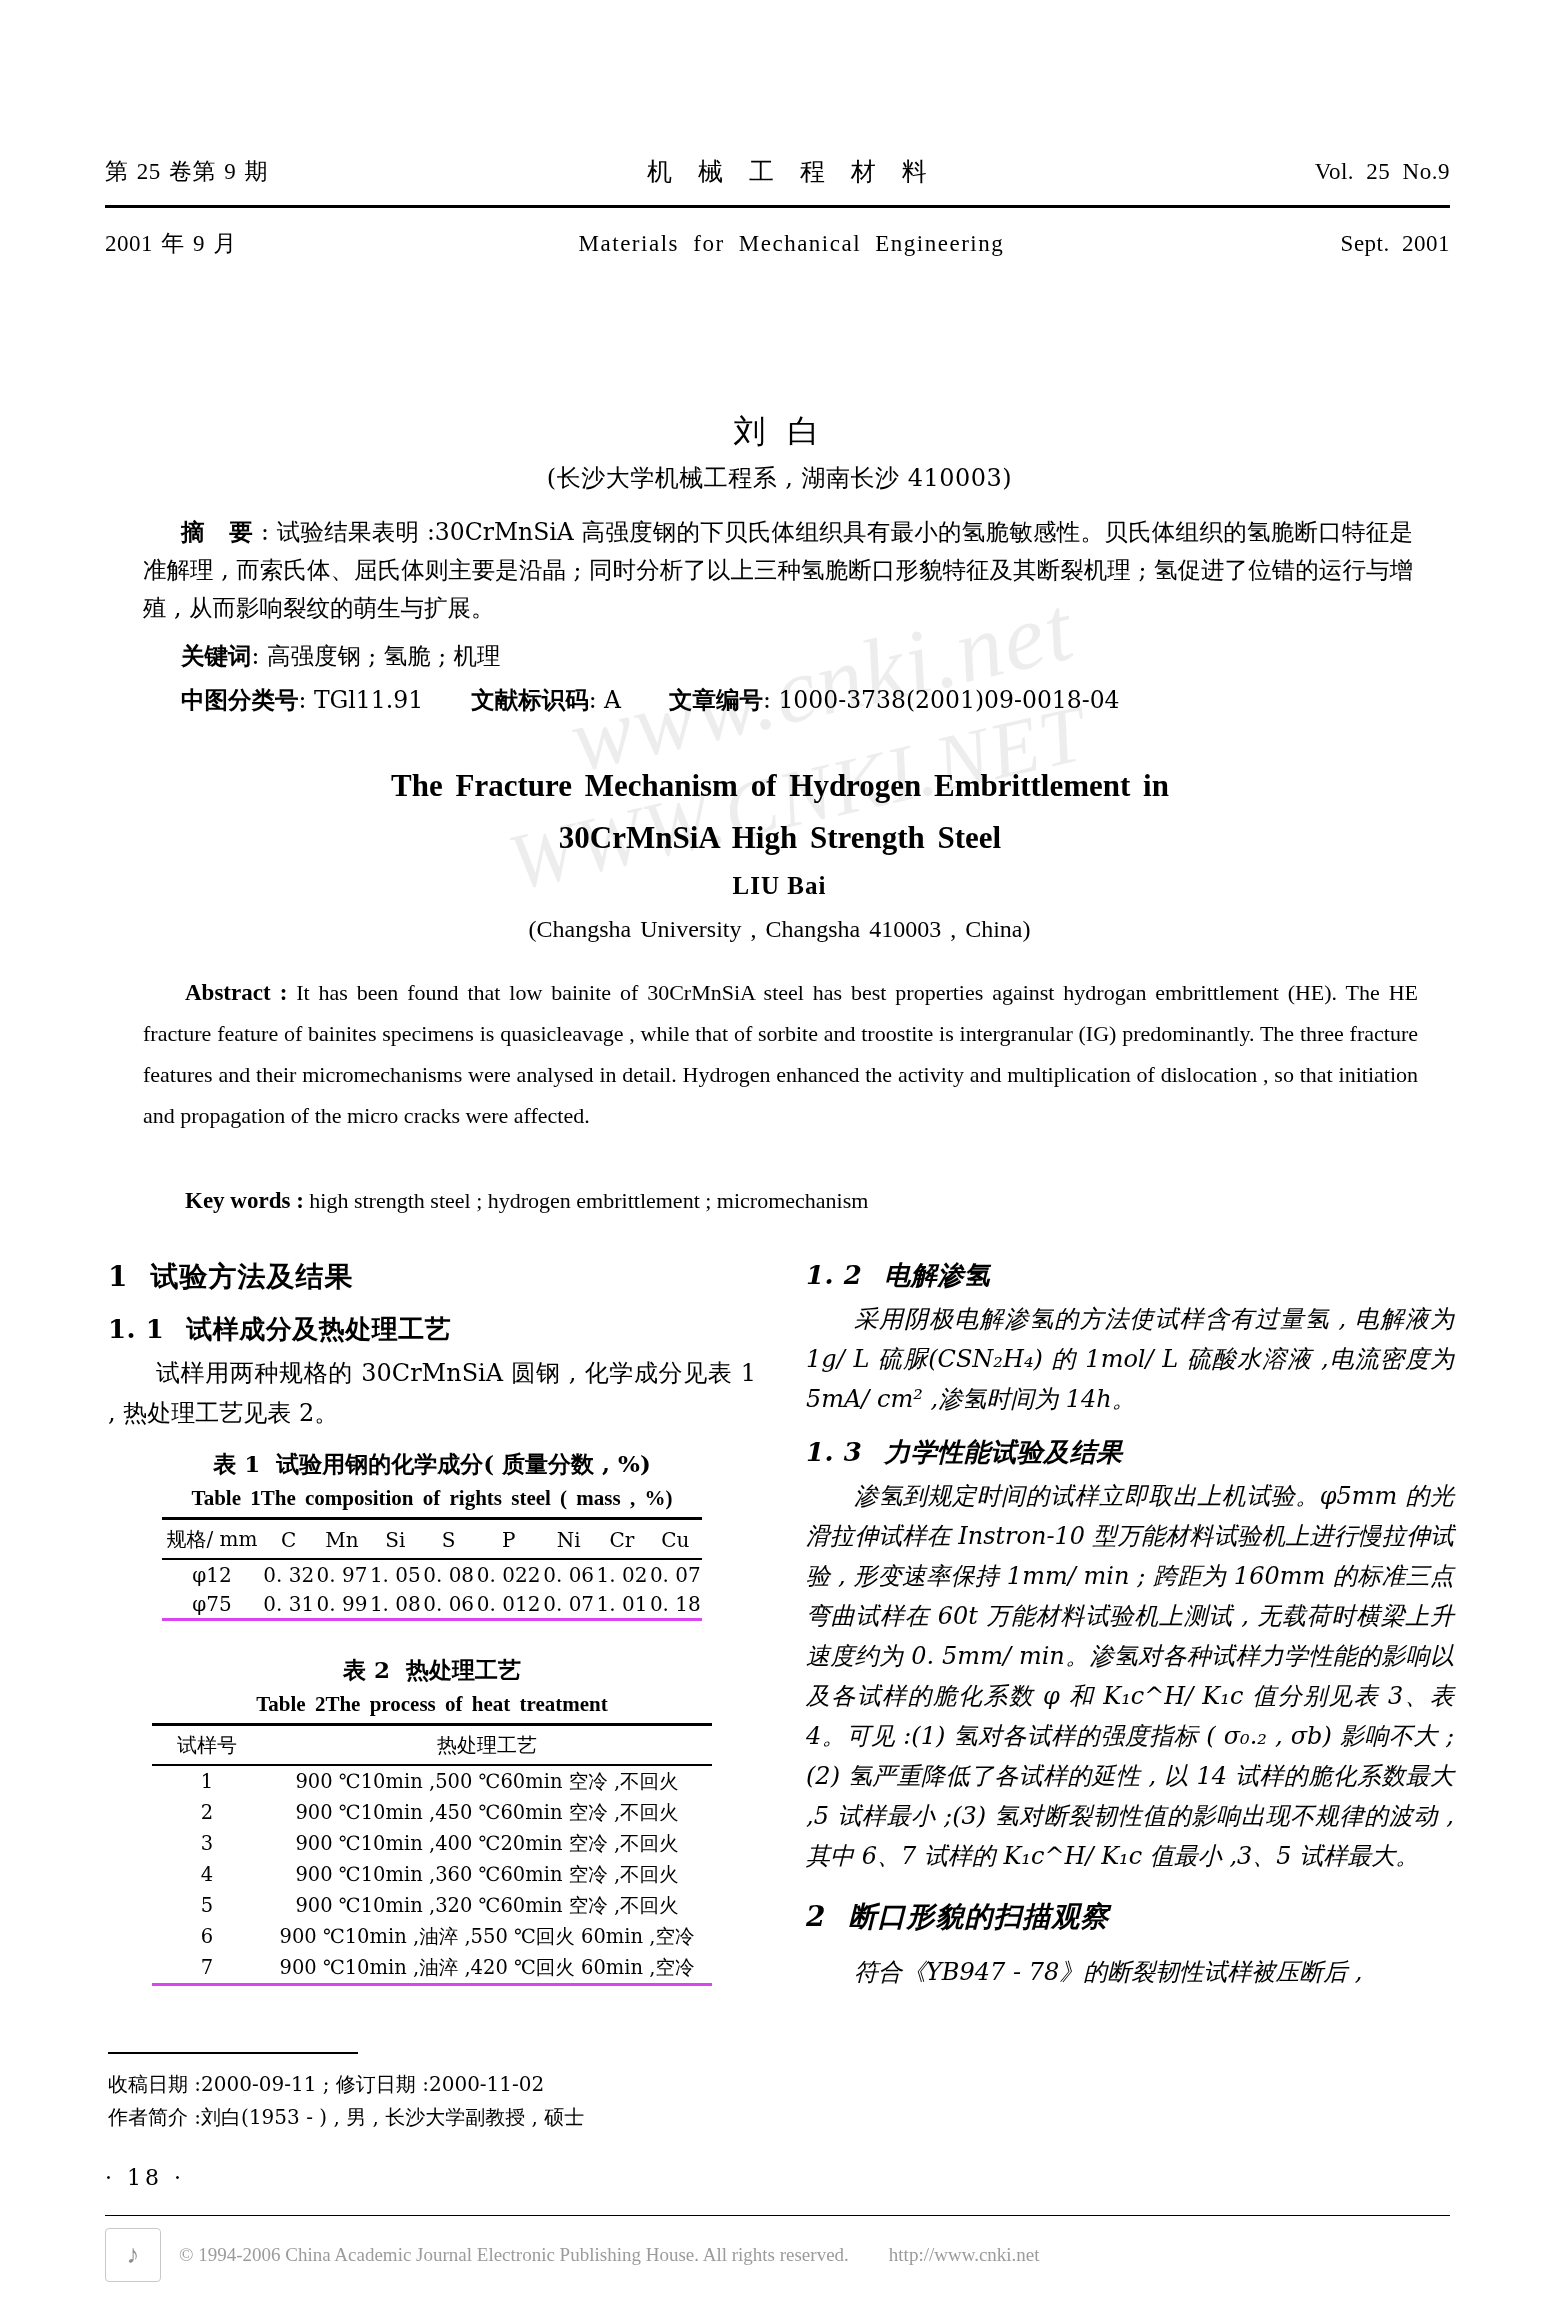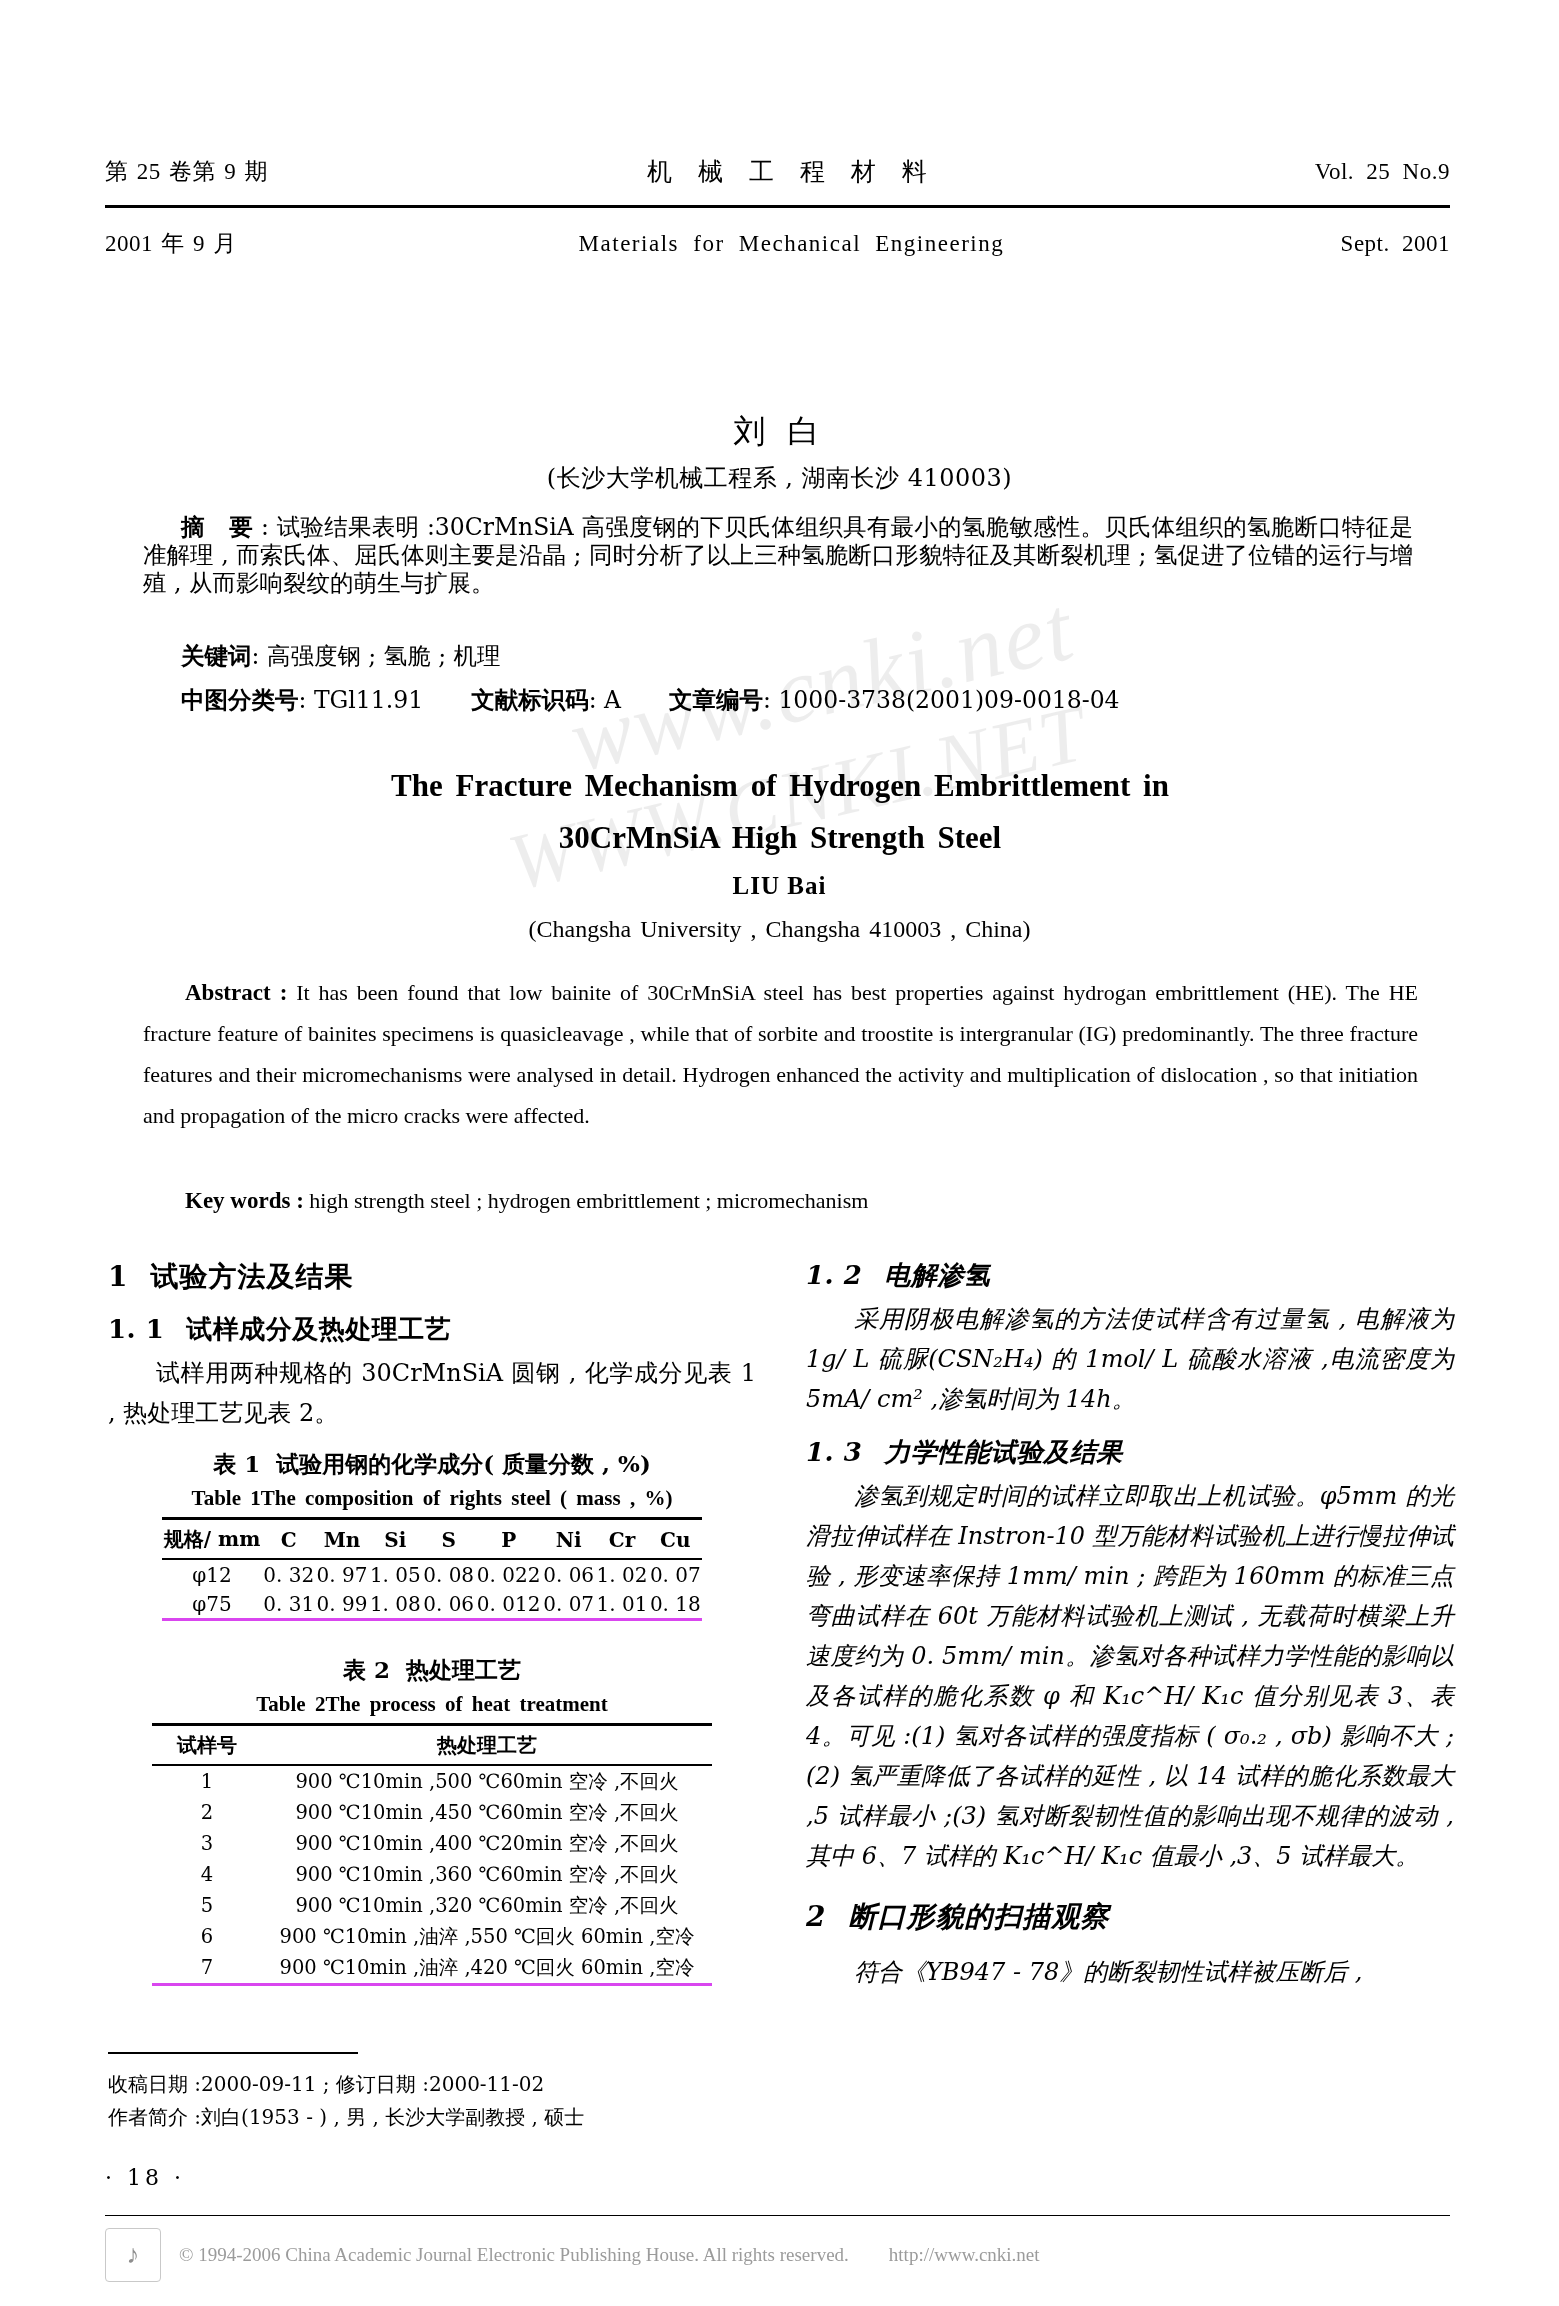--- a/index.html
+++ b/index.html
@@ -89,21 +89,21 @@
     font-family: "DejaVu Serif", "Liberation Serif", serif;
   }
 
   
   .cn-abs {
     position: absolute;
     left: 143px;
     top: 513px;
     width: 1270px;
     font-size: 23.5px;
-    line-height: 28px;
+    line-height: 38px;
     text-align: justify;
     text-justify: inter-ideograph;
     font-family: "DejaVu Serif", "Liberation Serif", serif;
   }
   .cn-abs .lead {
     font-weight: bold;
     letter-spacing: 8px;
     margin-left: 38px;
   }
   .cn-kw {
@@ -239,21 +239,21 @@
     margin-bottom: 6px;
     word-spacing: 4px;
   }
   table.data {
     border-collapse: collapse;
     width: 100%;
     font-size: 20px;
     font-family: "DejaVu Serif", "Liberation Serif", serif;
   }
   table.data thead th {
-    font-weight: bold;
+    font-weight: normal;
     padding: 6px 0 5px 0;
     text-align: center;
     white-space: nowrap;
   }
   table.data tbody td {
     padding: 3px 0 2px 0;
     text-align: center;
     white-space: nowrap;
   }
   table.data thead tr { border-top: 3px solid #000; border-bottom: 2px solid #000; }

